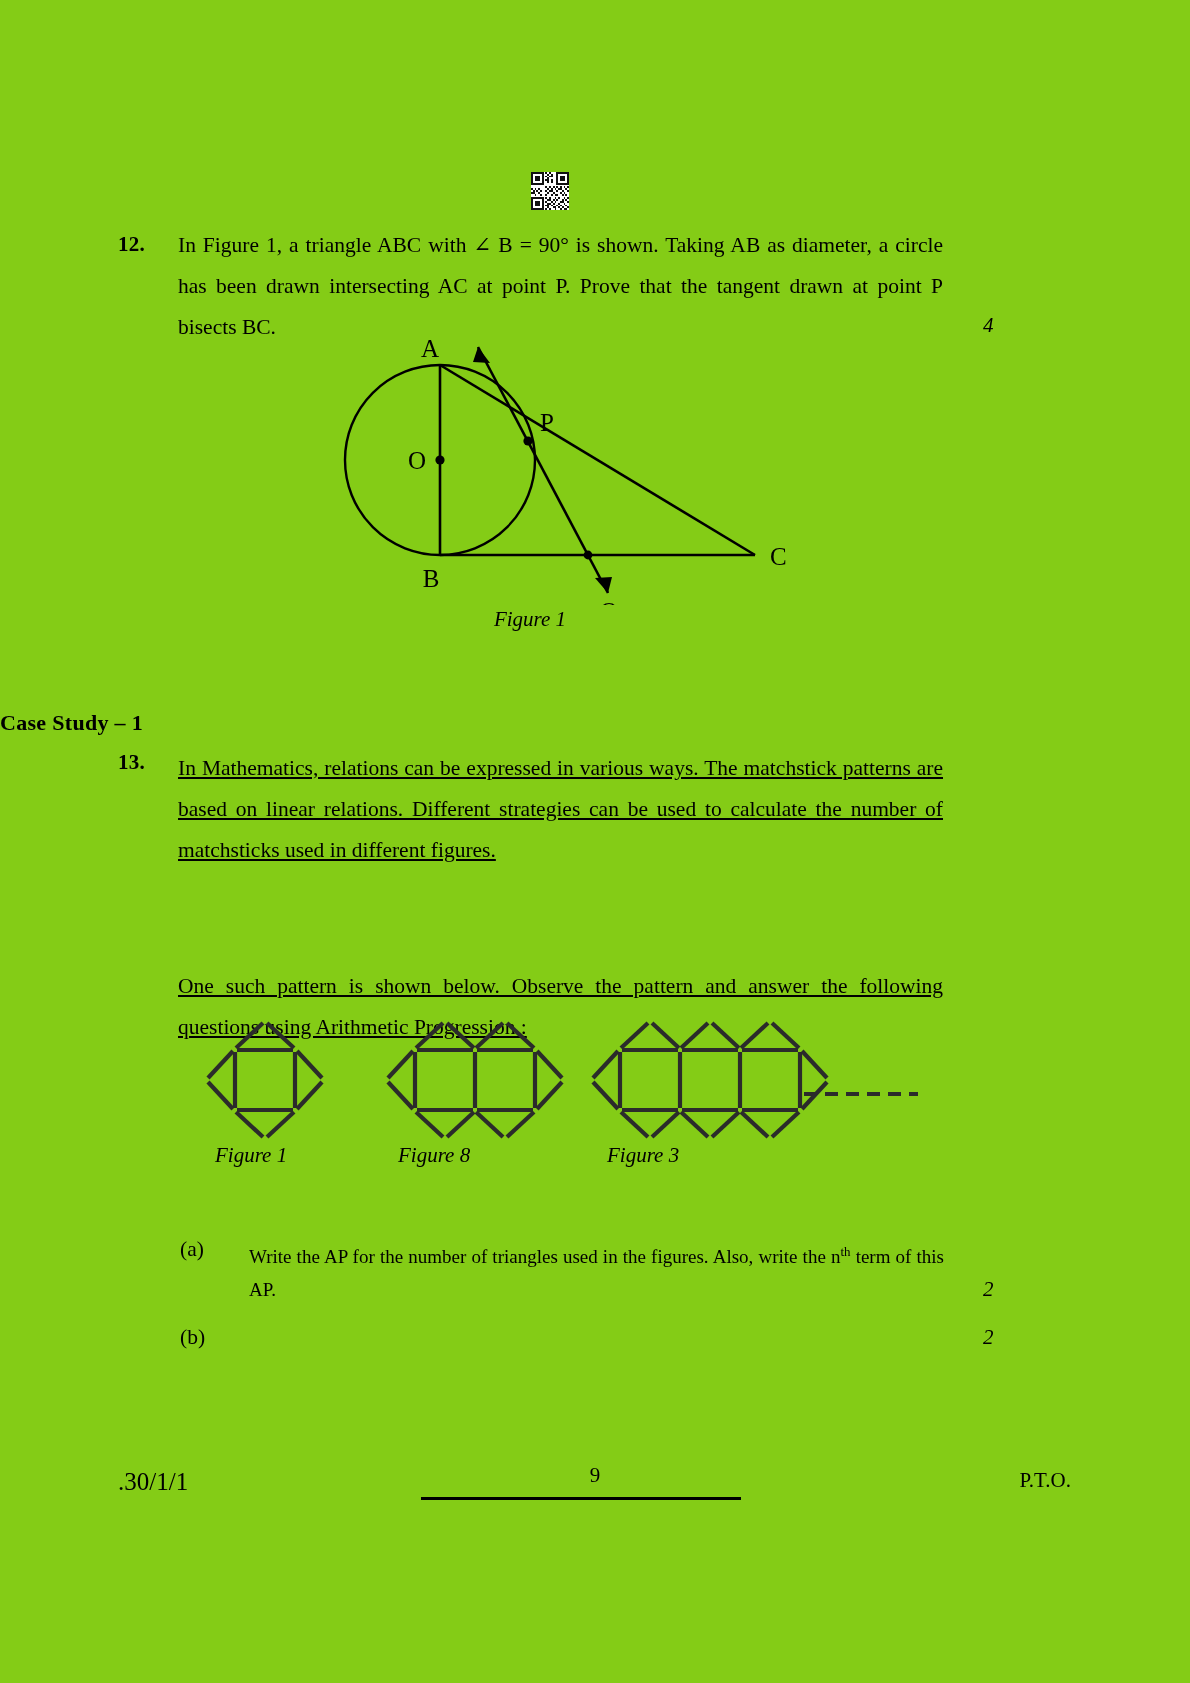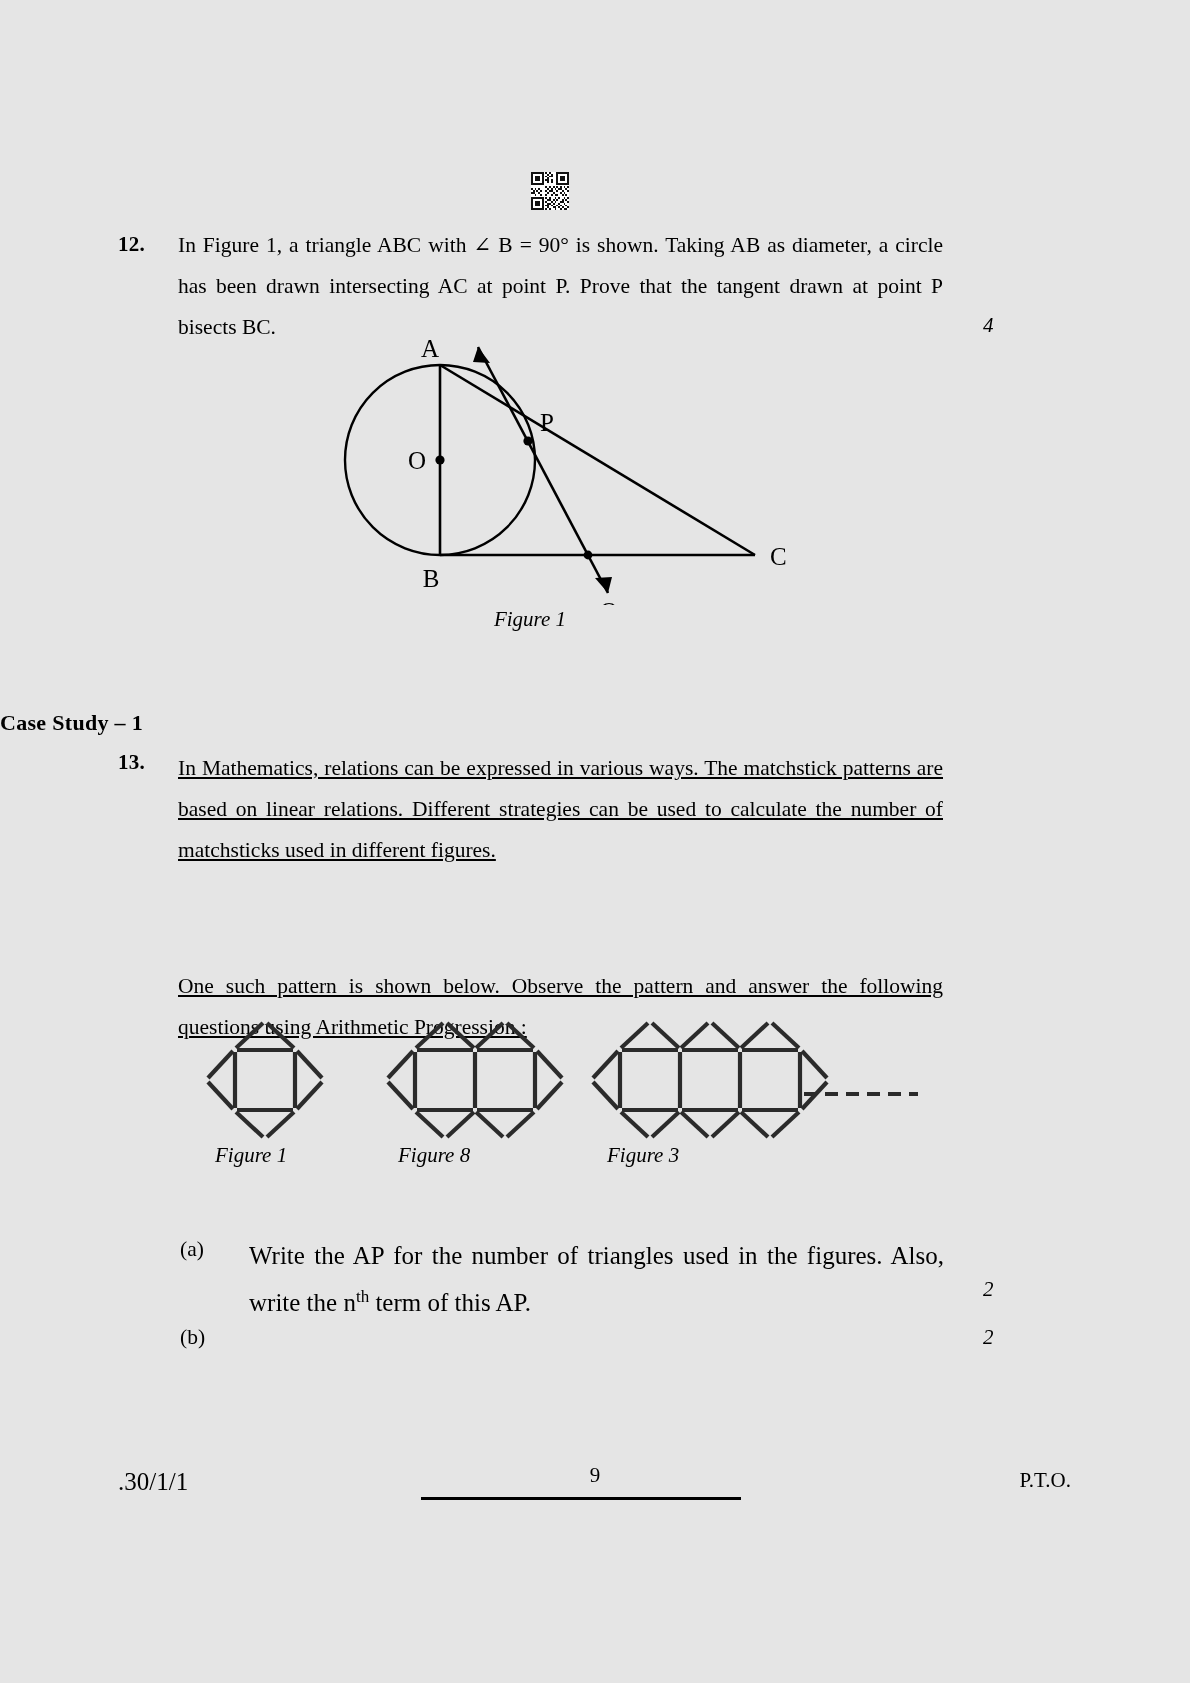--- a/index.html
+++ b/index.html
@@ -4,21 +4,21 @@
 <style>
   html, body {
     margin: 0;
     padding: 0;
     background: #ffffff;
   }
   .page {
     position: relative;
     width: 1190px;
     height: 1683px;
-    background: #e5e5e5;
+    background: #84cc16;
     font-family: "Liberation Serif", "DejaVu Serif", serif;
     color: #000000;
     overflow: hidden;
   }
 
   
   .qr-wrap {
     position: absolute;
     left: 531px;
     top: 172px;
@@ -103,22 +103,22 @@
     white-space: nowrap;
   }
 
   
   .sublabel {
     position: absolute;
     font-size: 21.5px;
   }
   .subbody {
     position: absolute;
-    font-size: 25px;
-    line-height: 41px;
+    font-size: 19px;
+    line-height: 33px;
   }
   sup { font-size: 0.68em; }
 
   
   .footer-left {
     position: absolute;
     left: 118px;
     top: 1468px;
     font-size: 25px;
   }

